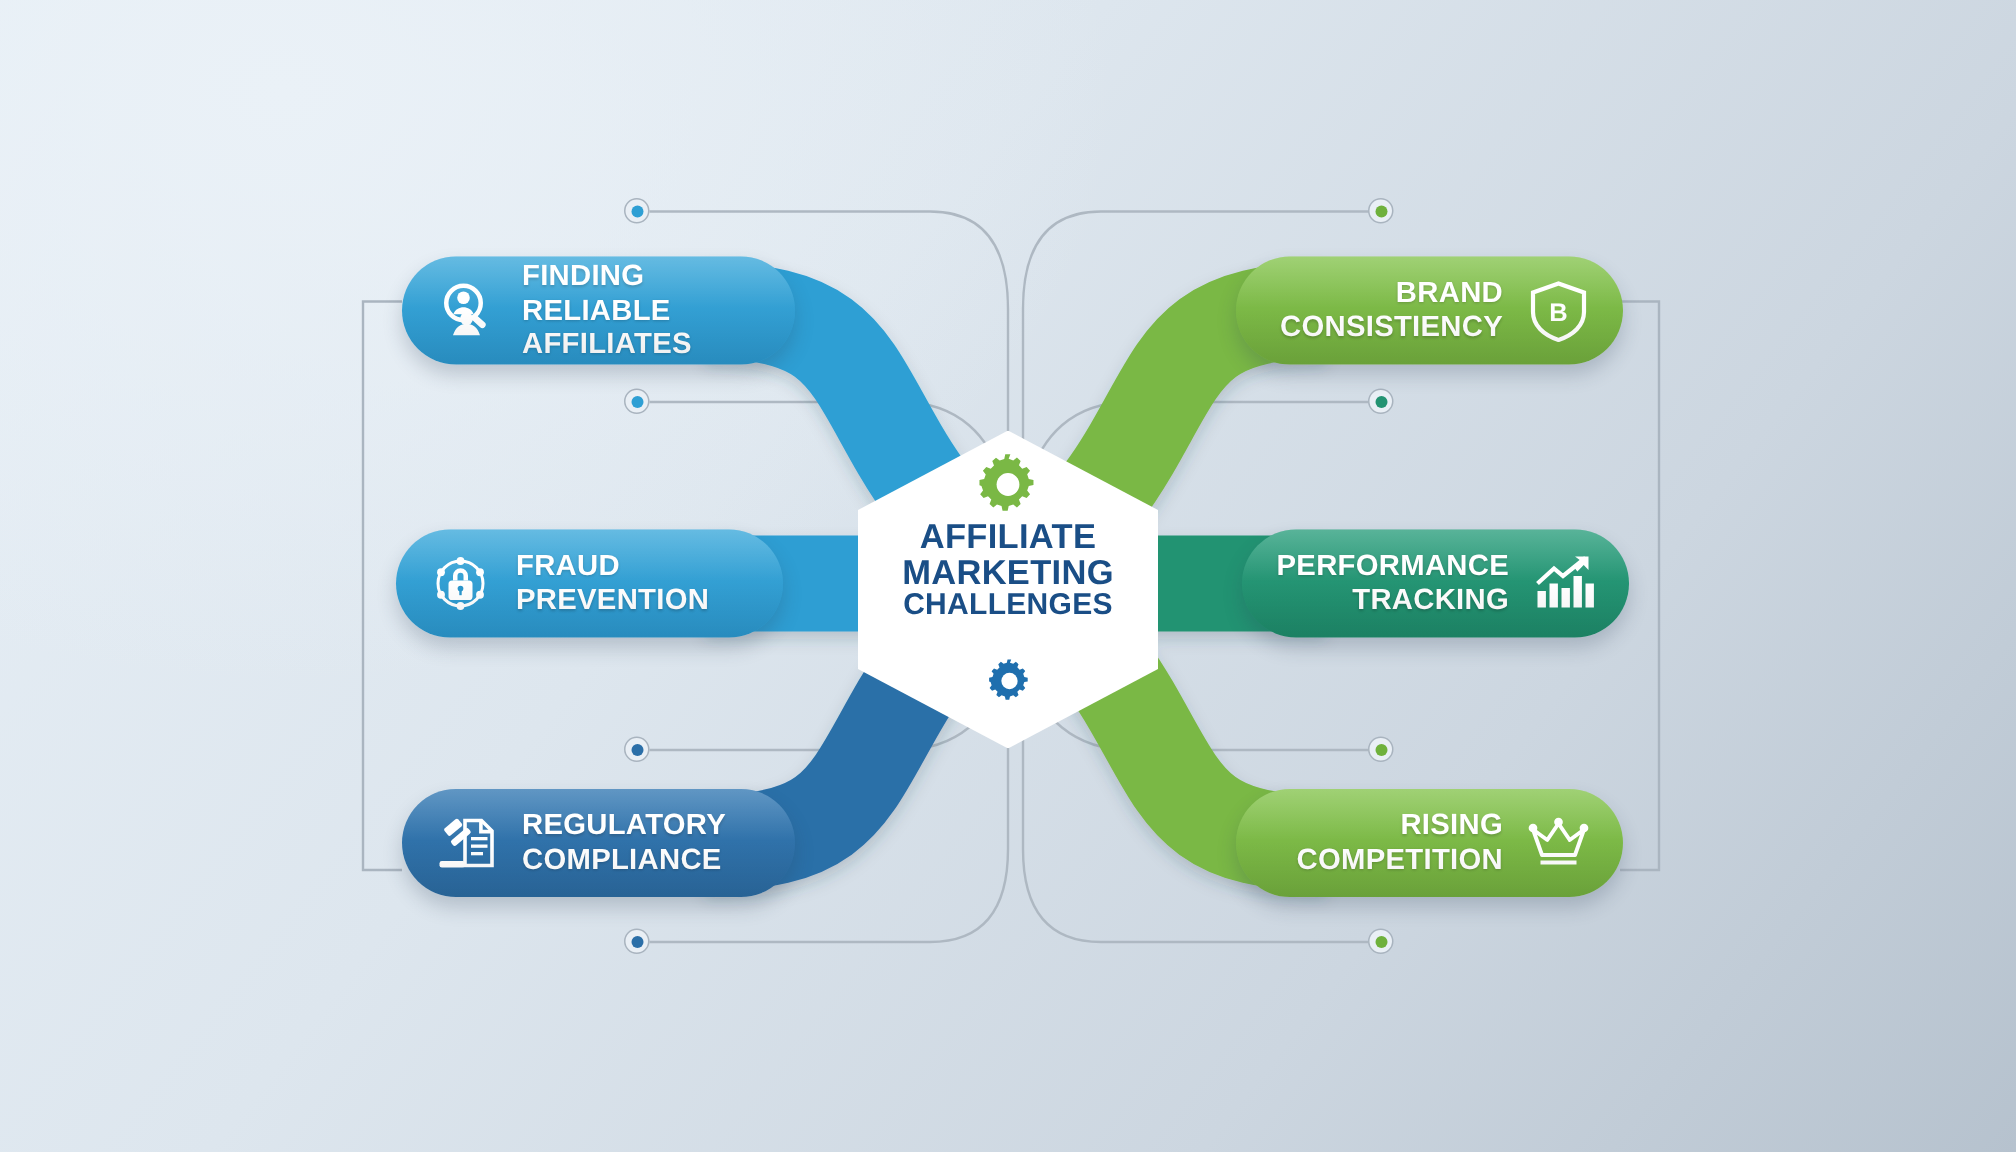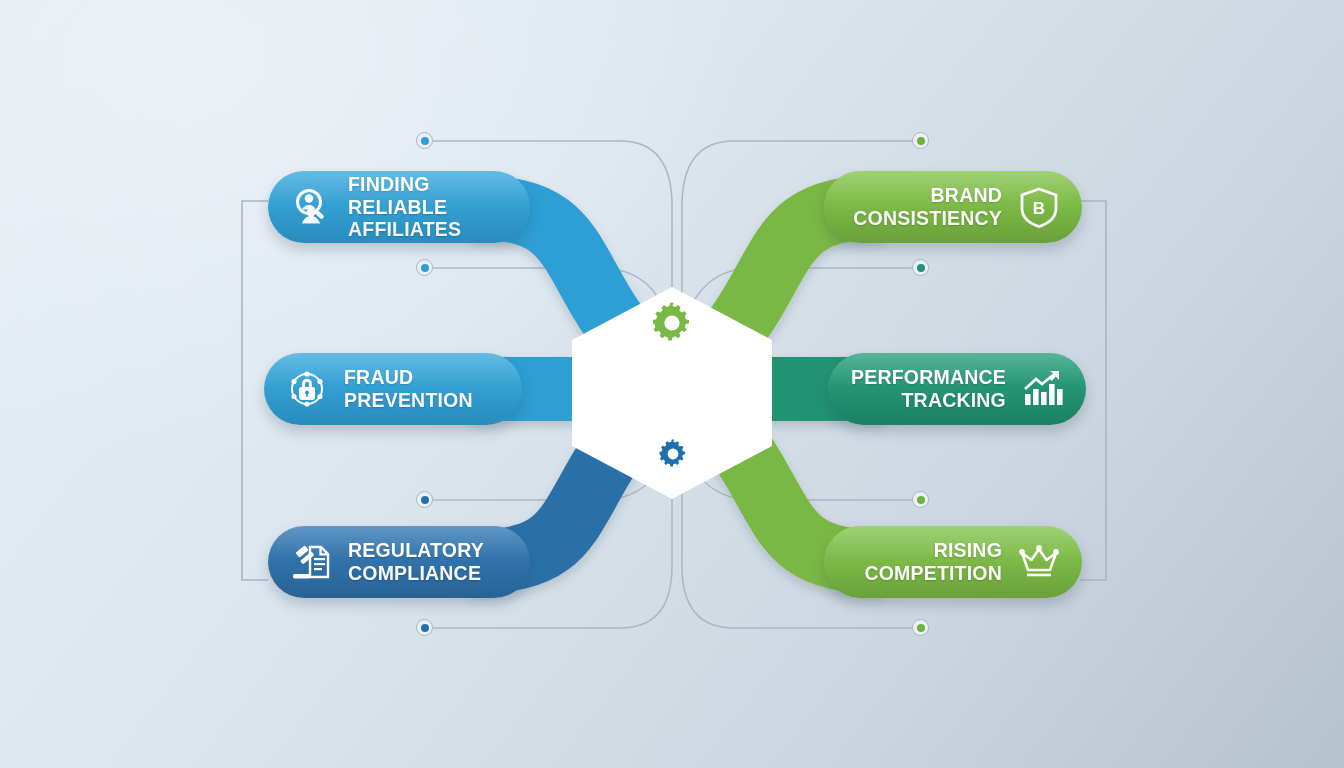--- a/index.html
+++ b/index.html
@@ -288,15 +288,20 @@
       </svg>
     </span>
 
     <span class="gear-bot">
       <svg width="30" height="30" viewBox="0 0 42 42">
         <path fill="#1f6fae" d="M21 2.5l3.2 1.1 2.6-2.0 2.6 2.4-1.2 3.1 2.3 2.3 3.1-1.2 2.4 2.6-2.0 2.6 1.1 3.2 3.3.7v3.6l-3.3.7-1.1 3.2 2.0 2.6-2.4 2.6-3.1-1.2-2.3 2.3 1.2 3.1-2.6 2.4-2.6-2.0-3.2 1.1-.7 3.3h-3.6l-.7-3.3-3.2-1.1-2.6 2.0-2.6-2.4 1.2-3.1-2.3-2.3-3.1 1.2-2.4-2.6 2.0-2.6-1.1-3.2L.5 21v-3.6l3.3-.7 1.1-3.2-2.0-2.6 2.4-2.6 3.1 1.2 2.3-2.3-1.2-3.1 2.6-2.4 2.6 2.0 3.2-1.1.7-3.3h3.6z" transform="translate(1.5,1.5) scale(0.95)"></path>
         <circle cx="21" cy="21" r="7.6" fill="#ffffff"></circle>
       </svg>
     </span>
 
+    <div id="hex-text">
+      <span class="l1">AFFILIATE</span>
+      <span class="l2">MARKETING</span>
+      <span class="l3">CHALLENGES</span>
+    </div>
   </div>
 
 </div>
 
 </body></html>

